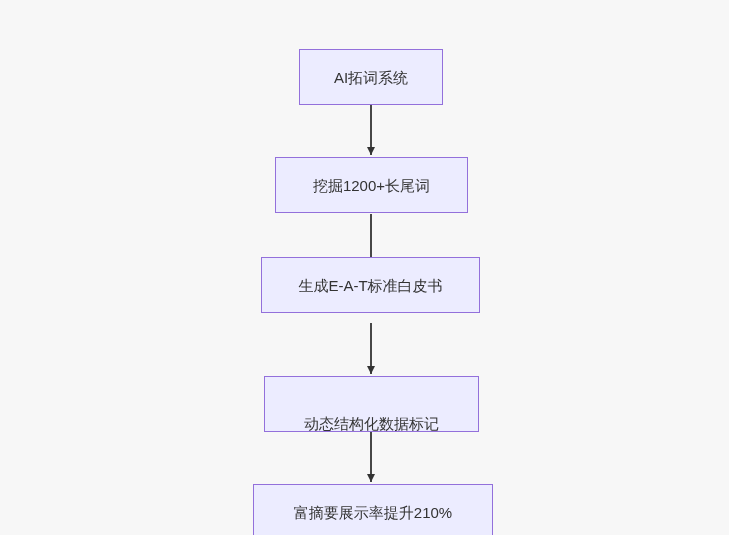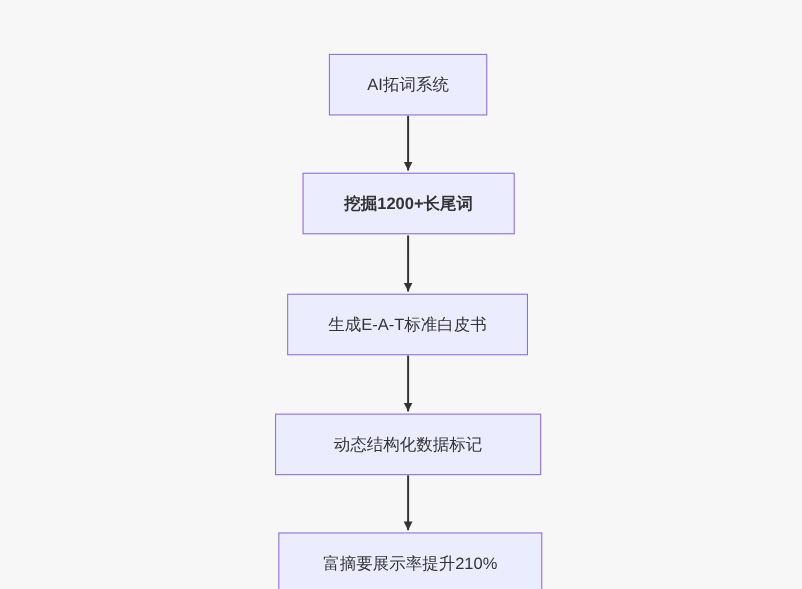--- a/index.html
+++ b/index.html
@@ -35,23 +35,23 @@
     display: flex;
     align-items: center;
     justify-content: center;
     color: var(--text, #333333);
     font-size: 15px;
     line-height: 1;
     white-space: nowrap;
     text-align: center;
   }
   .node-1 { left: 299px; top: 15px;  width: 144px; }
-  .node-2 { left: 275px; top: 123px; width: 193px; font-weight: bold; }
-  .node-3 { left: 261px; top: 233px; width: 219px; }
-  .node-4 { left: 250px; top: 342px; width: 242px; }
+  .node-2 { left: 275px; top: 123px; width: 193px; }
+  .node-3 { left: 261px; top: 223px; width: 219px; }
+  .node-4 { left: 264px; top: 342px; width: 215px; align-items: flex-end; }
   .node-5 { left: 253px; top: 450px; width: 240px; text-align: right; }
   .edge-line {
     stroke: var(--edge_line, #333333);
     stroke-width: 1.8;
     fill: none;
   }
   .arrow-head {
     fill: var(--edge_line, #333333);
     stroke: none;
   }

